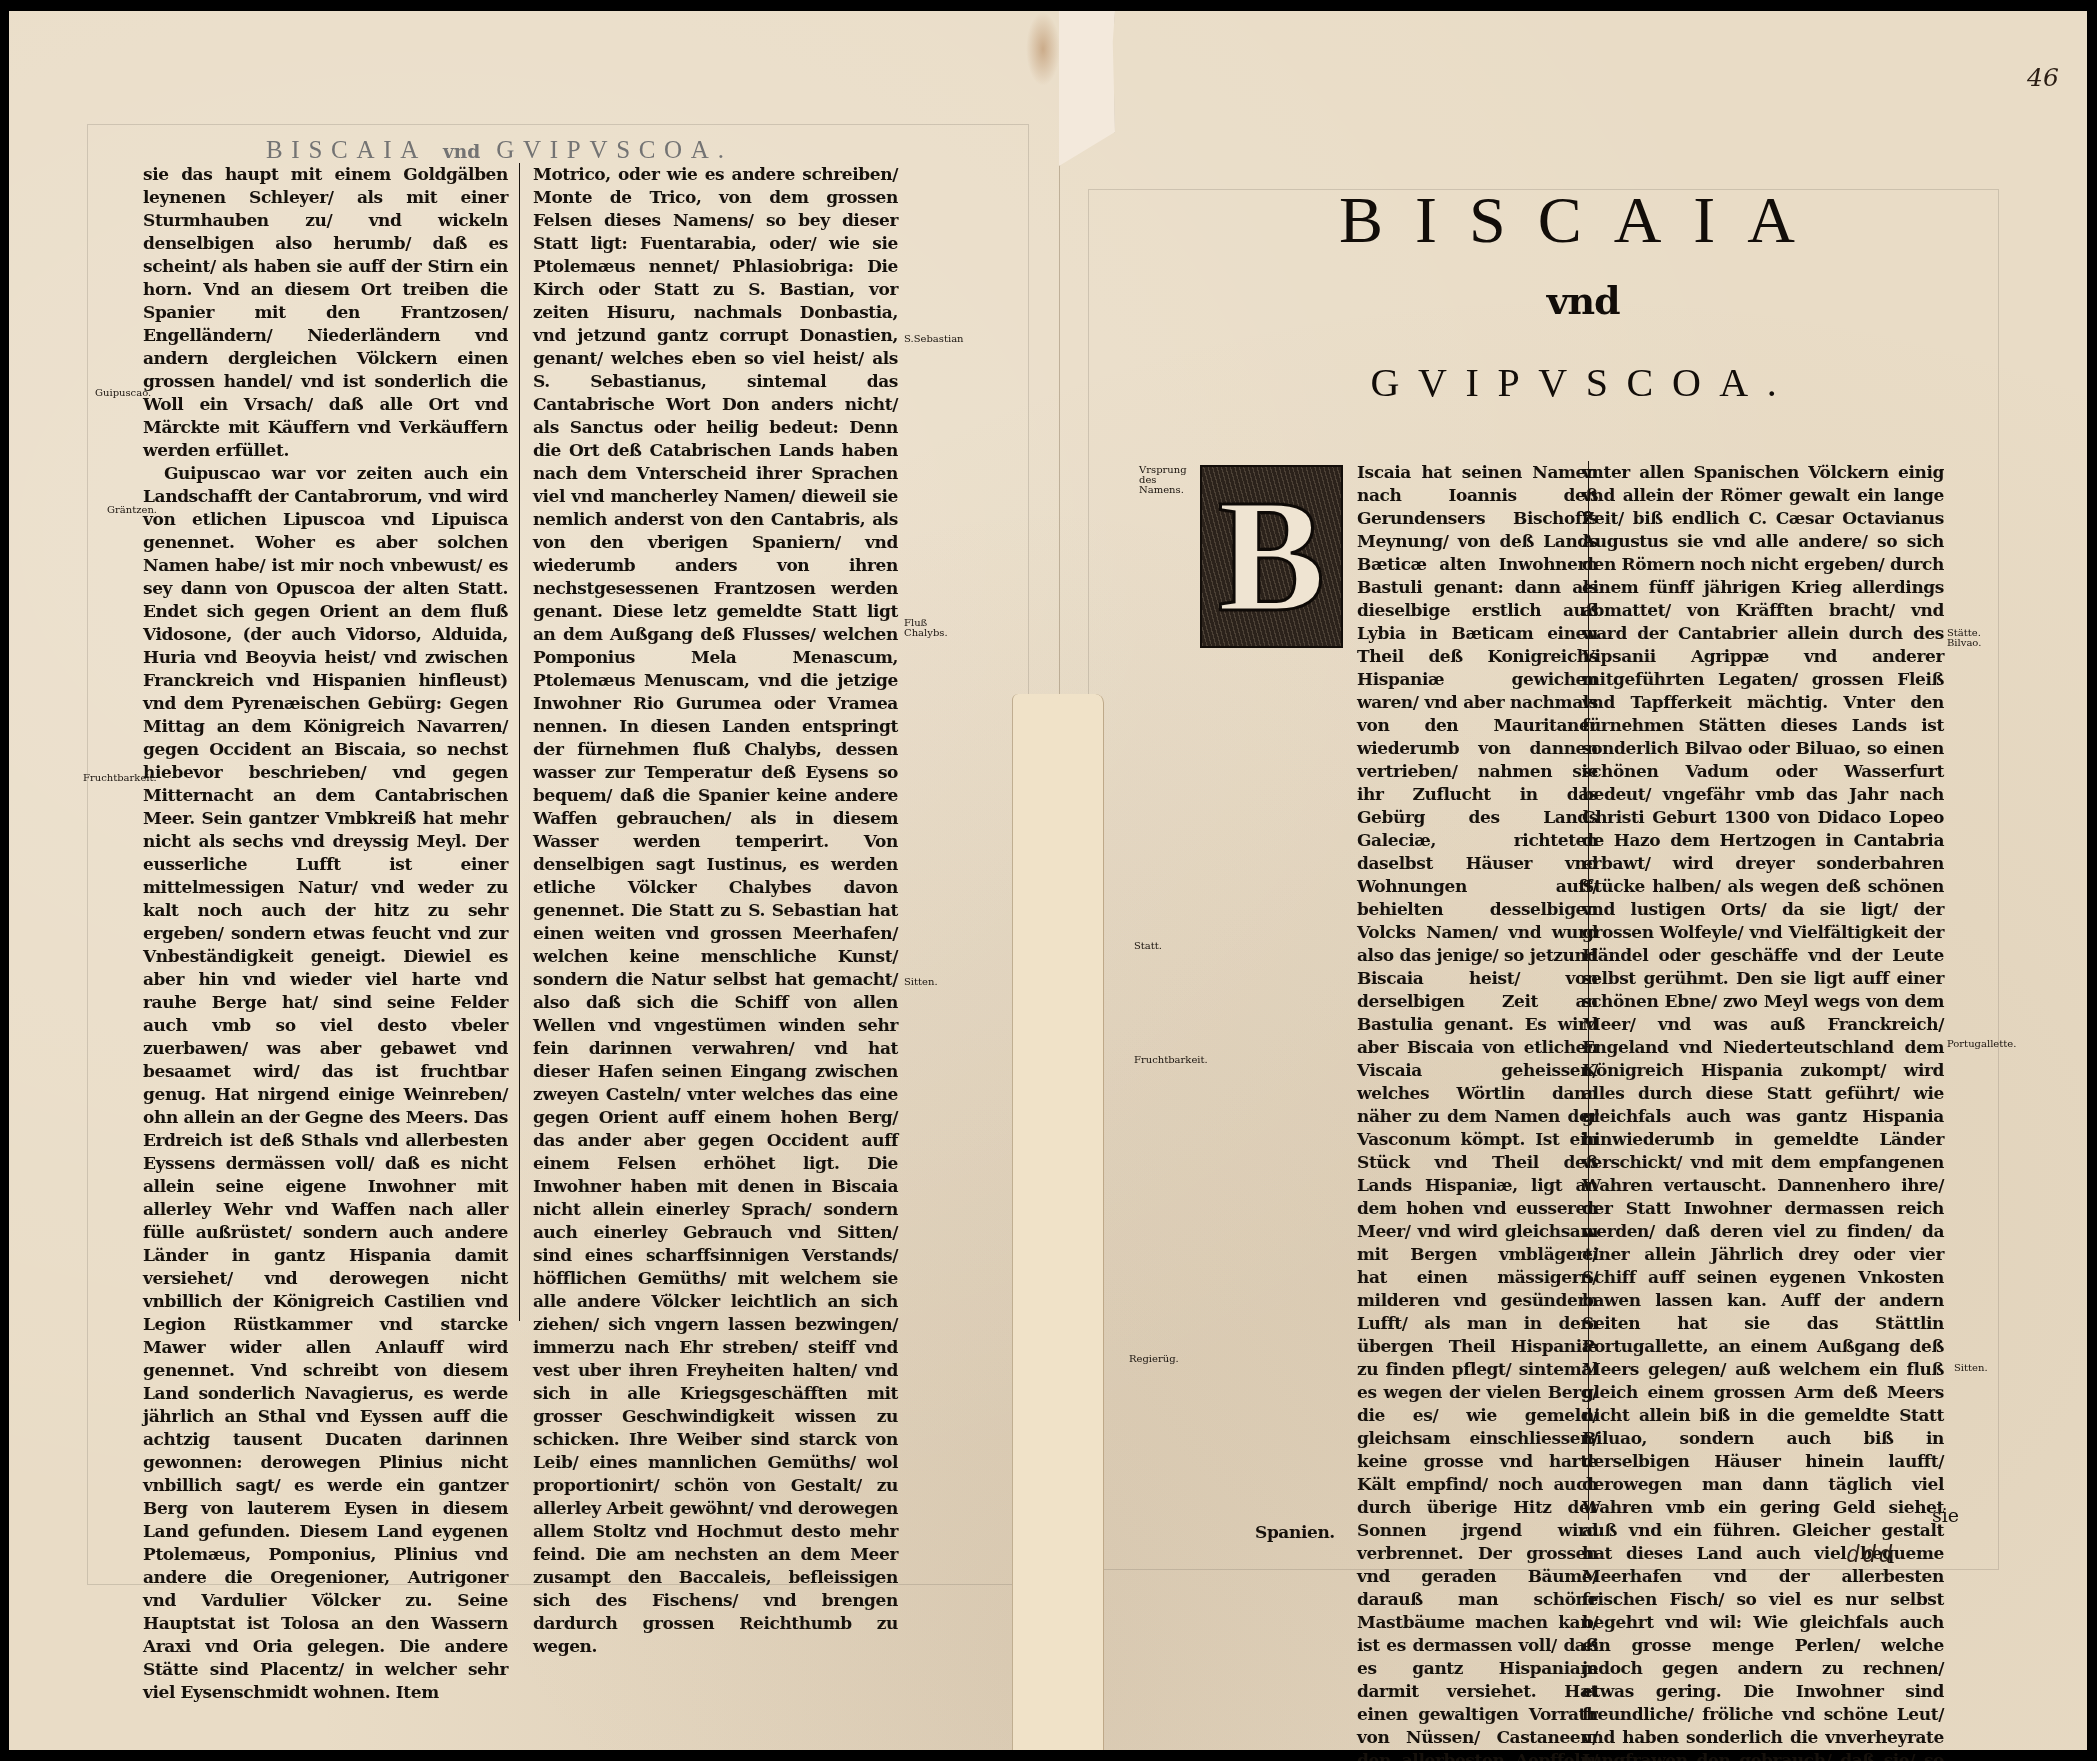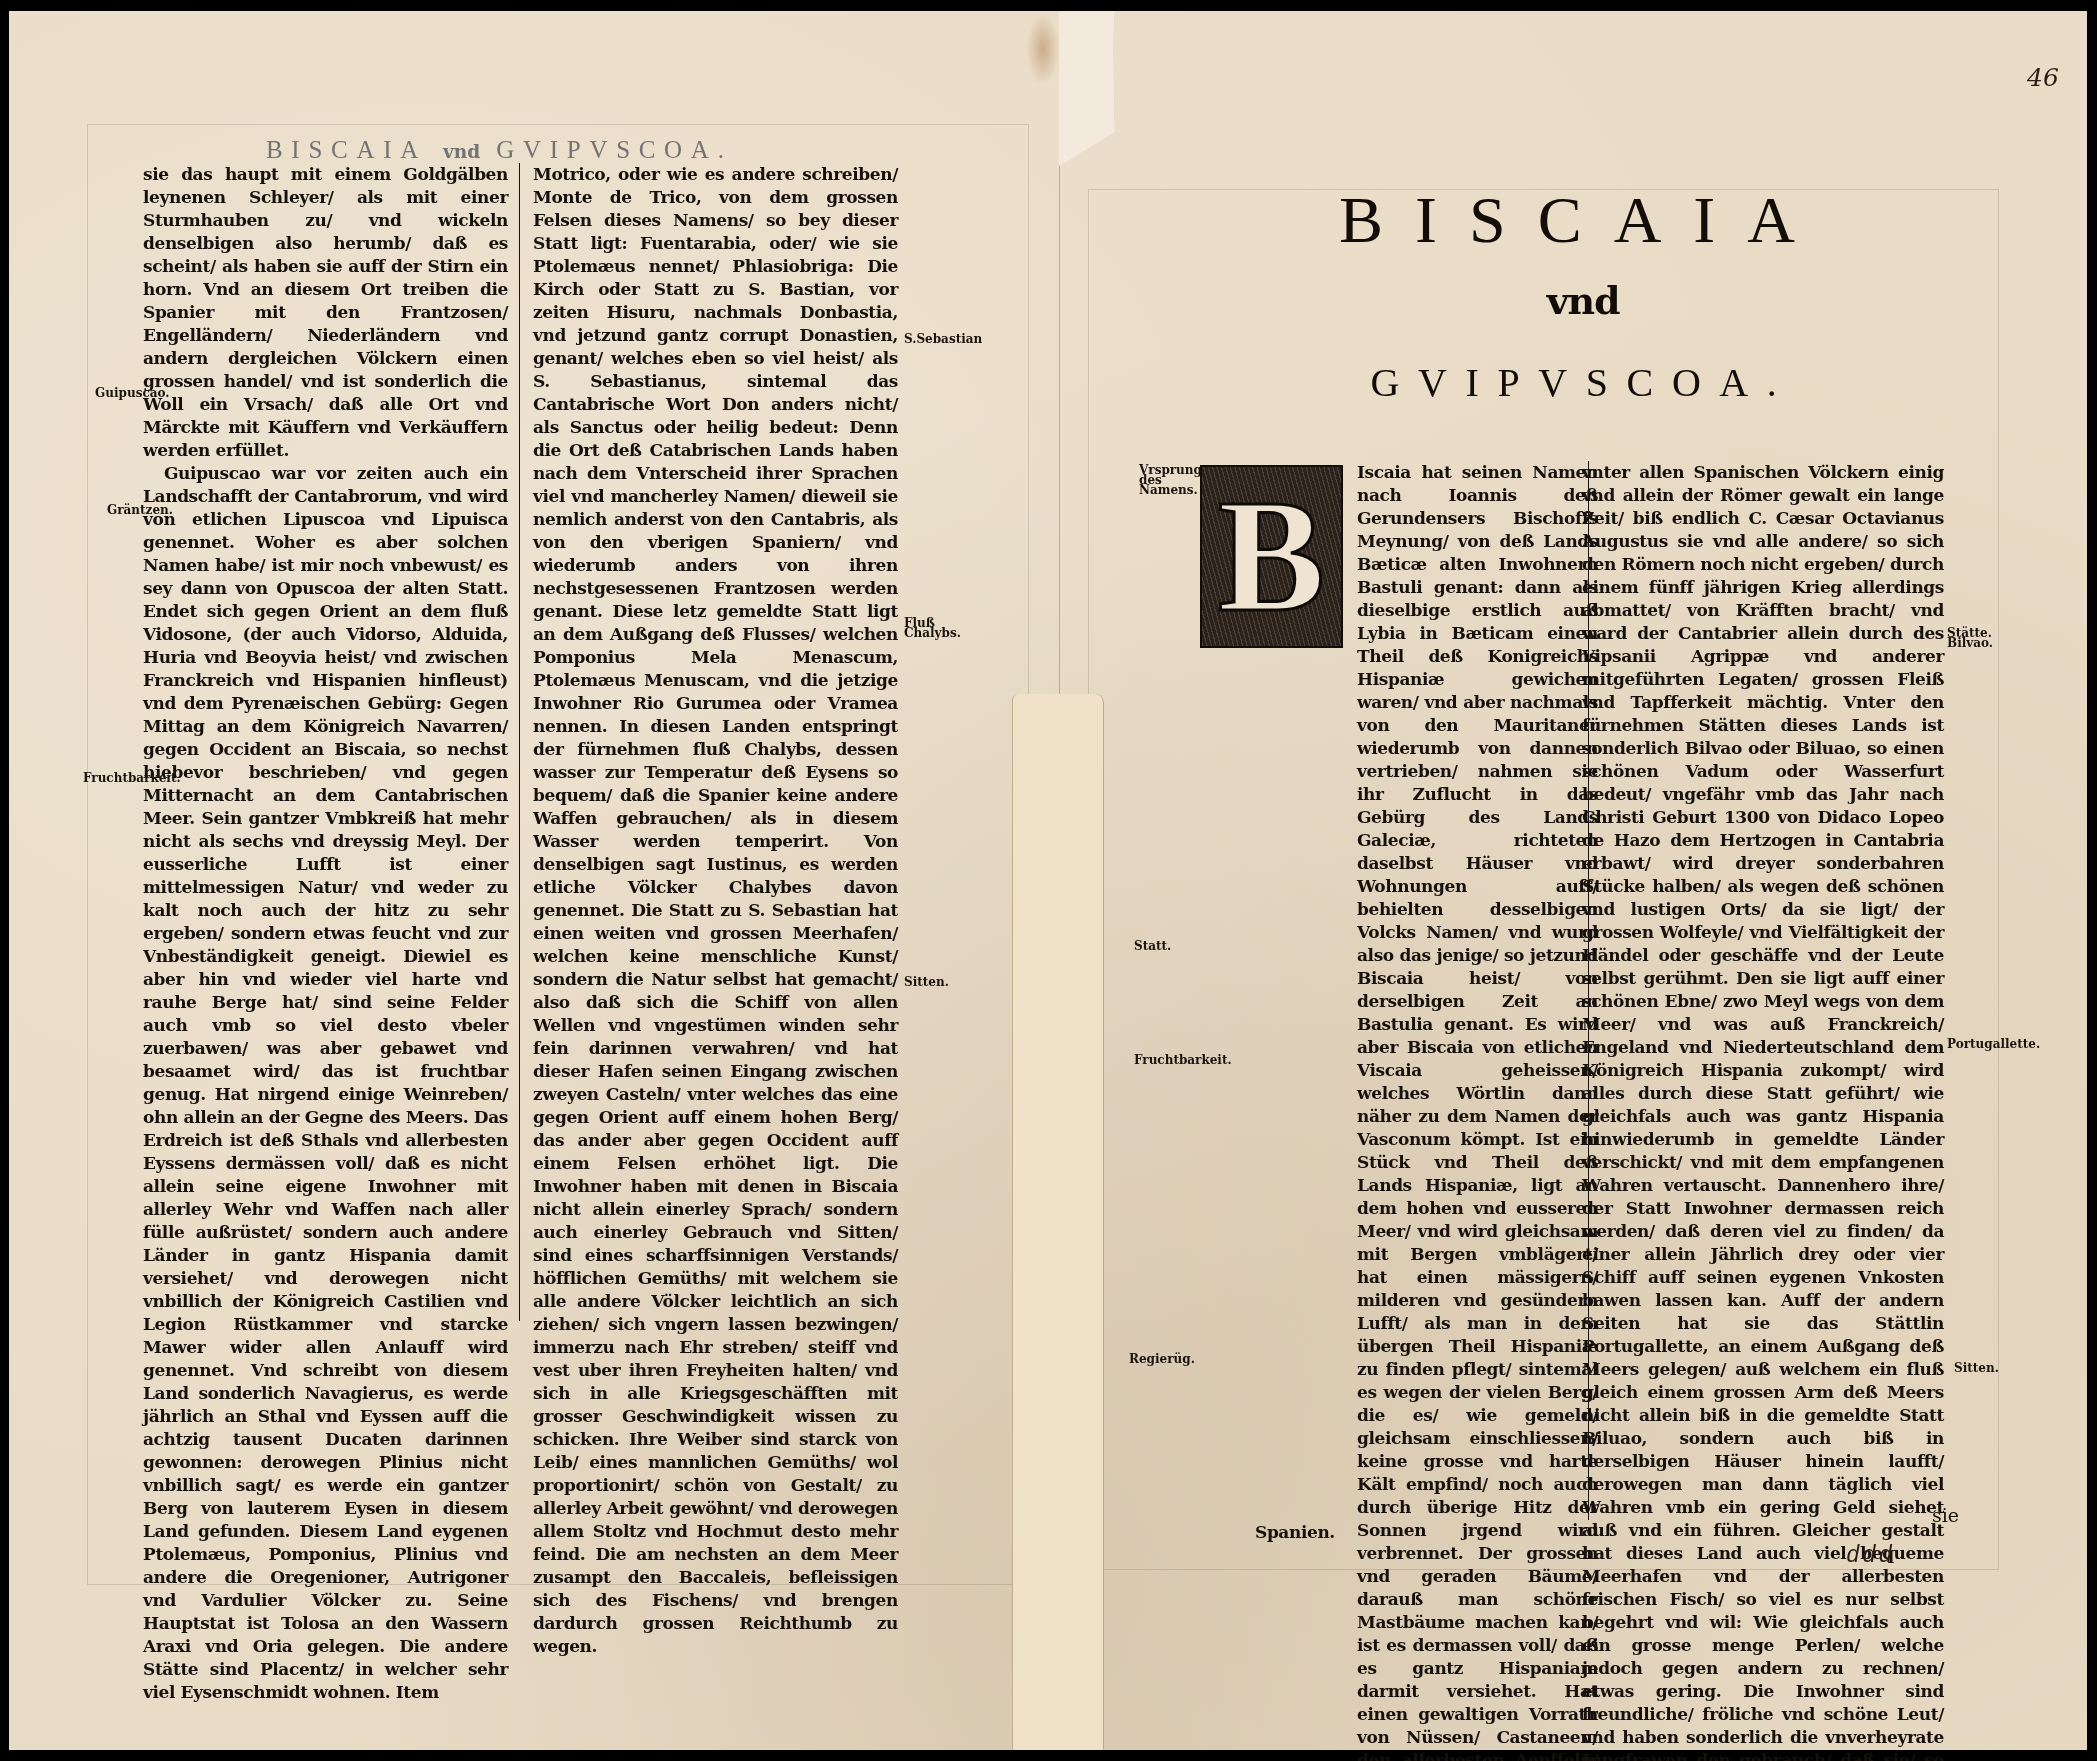--- a/index.html
+++ b/index.html
@@ -51,22 +51,22 @@
     color: #16110c; text-align: justify; font-weight: bold; letter-spacing: -0.4px;
   }
   .col p { margin: 0; }
   .col .indent { text-indent: 21px; }
   .col-left-a { left: 143px; top: 163px; width: 365px; }
   .col-left-b { left: 533px; top: 163px; width: 365px; }
   .col-right-a { left: 1202px; top: 461px; width: 396px; }
   .col-right-b { left: 1582px; top: 461px; width: 362px; }
   .rule { position: absolute; width: 1.2px; background: #1a140f; }
   .margin-note {
-    position: absolute; font-family: "DejaVu Serif", serif; font-size: 12px; line-height: 10px;
-    color: #1a140f; font-weight: bold; width: 43px;
+    position: absolute; font-family: "DejaVu Serif", serif; font-size: 10px; line-height: 10px;
+    color: #1a140f; font-weight: normal; width: 43px;
   }
   .title-big {
     position: absolute; left: 1243px; top: 182px; width: 680px; text-align: center;
     font-family: "Liberation Serif", serif; font-size: 66px; letter-spacing: 32px; color: #120d09;
   }
   .title-und {
     position: absolute; left: 1243px; top: 278px; width: 680px; text-align: center;
     font-family: "DejaVu Serif", serif; font-weight: bold; font-size: 38px; color: #120d09; letter-spacing: -1.2px;
   }
   .title-sub {

